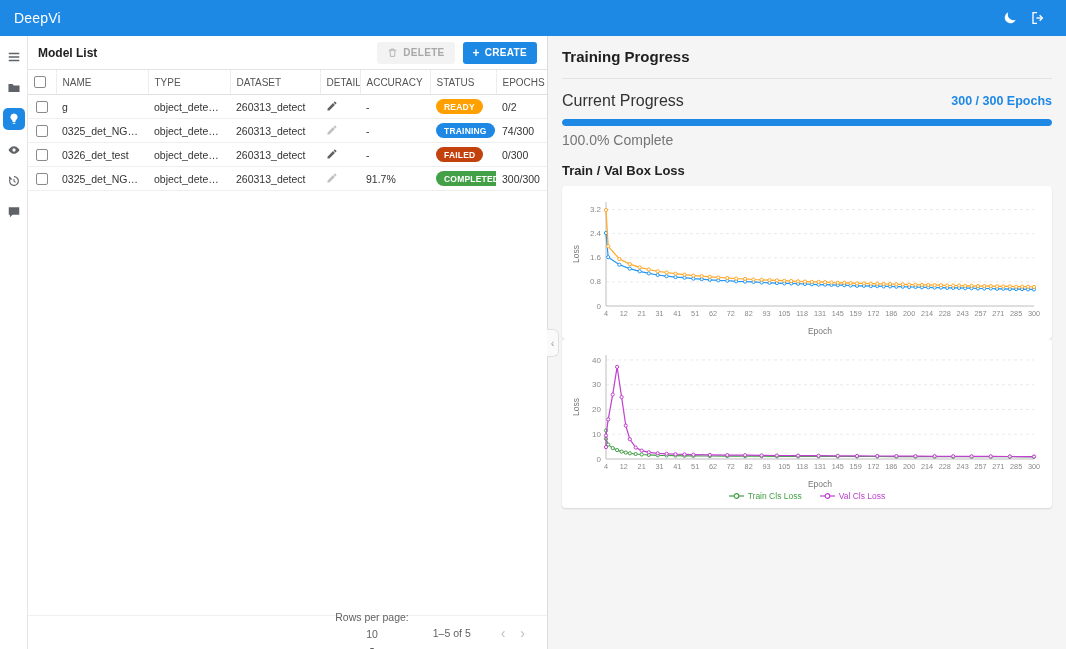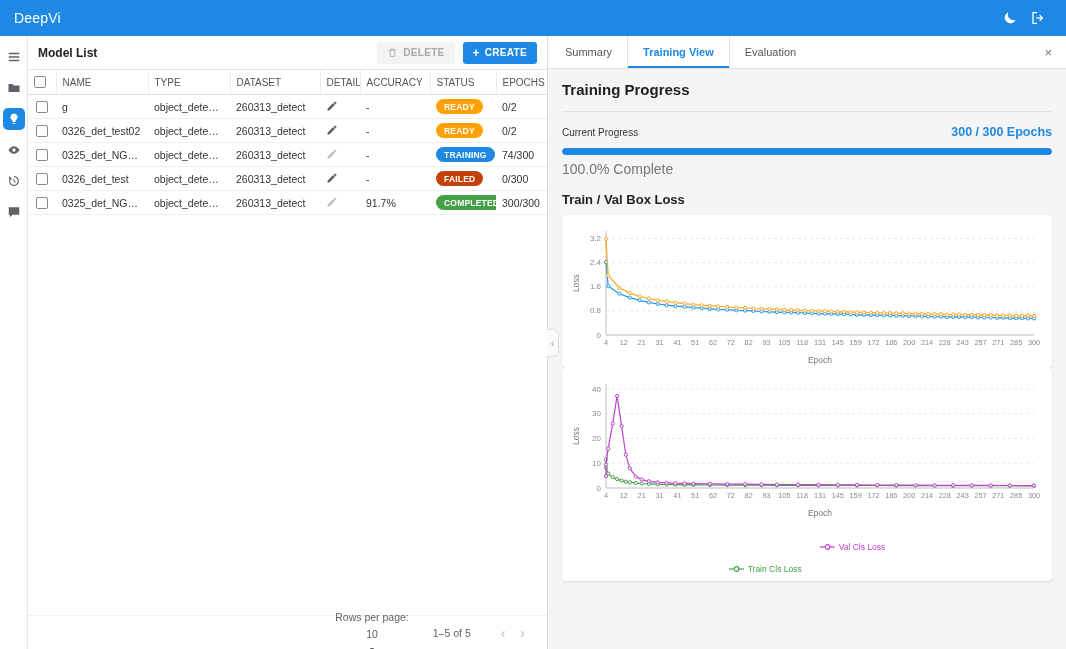--- a/index.html
+++ b/index.html
@@ -62,21 +62,21 @@
   .right-panel { flex: 1; min-width: 0; display: flex; flex-direction: column; background: #f5f5f5; }
   .tabbar { height: 33px; background: #fff; border-bottom: 1px solid #e0e0e0; display: flex; align-items: stretch; flex: none; padding-left: 2px; }
   .tabs { display: flex; align-items: stretch; }
   .tab { display: flex; align-items: center; padding: 0 15px; font-size: 11px; color: #555; cursor: pointer; }
   .tab.active { color: #1e88e5; font-weight: bold; border-left: 1px solid #e3e3e3; border-right: 1px solid #e3e3e3; box-shadow: inset 0 -2px 0 #1e88e5; background: #fff; }
   .close-btn { margin-left: auto; align-self: center; padding: 0 14px; color: #757575; font-size: 13px; cursor: pointer; }
 
   .panel-content { flex: 1; padding: 12px 14px; overflow: hidden; }
   .panel-title { font-size: 15px; font-weight: bold; color: #1f1f1f; padding-bottom: 13px; border-bottom: 1px solid #e2e2e2; margin-bottom: 13px; }
   .progress-row { display: flex; justify-content: space-between; align-items: center; }
-  .progress-label { font-size: 10px; font-weight: 500; color: #333; }
+  .progress-label { font-size: 16px; font-weight: 500; color: #333; }
   .progress-value { font-size: 12.5px; color: #1e88e5; font-weight: bold; }
   .progress-track { margin-top: 9px; height: 7px; border-radius: 4px; background: #dce8f6; overflow: hidden; }
   .progress-fill { height: 100%; background: #1e88e5; border-radius: 4px; width: 0; }
   .progress-pct { margin-top: 6px; font-size: 14px; color: #757575; }
   .section-title { margin-top: 15px; margin-bottom: 8px; font-size: 13px; font-weight: bold; color: #222; }
   .chart-card { background: #fff; border-radius: 4px; box-shadow: 0 1px 2px rgba(0,0,0,.13); padding: 8px 8px 3px; }
   .chart-card svg.plot { display: block; width: 100%; }
   .legend { display: flex; justify-content: center; gap: 18px; padding: 2px 0 4px; font-size: 8.5px; }
   .legend-item { display: flex; align-items: center; gap: 4px; cursor: pointer; }
 </style>
@@ -167,34 +167,20 @@
               <th>DETAIL</th>
               <th>ACCURACY</th>
               <th>STATUS</th>
               <th>EPOCHS</th>
             </tr>
           </thead>
         <tbody>
             <tr>
               <td class="col-check"><span class="checkbox"></span></td>
               <td>g</td>
-              <td>object_detection</td>
-              <td>260313_detect</td>
-              <td class="col-detail"><span class="pencil">
-                  <svg viewBox="0 0 24 24" width="12" height="12">
-                    <path d="M3 17.25V21h3.75L17.81 9.94l-3.75-3.75L3 17.25zM20.71 7.04a1 1 0 0 0 0-1.41l-2.34-2.34a1 1 0 0 0-1.41 0l-1.83 1.83 3.75 3.75 1.83-1.83z" fill="currentColor"></path>
-                  </svg>
-                </span></td>
-              <td>-</td>
-              <td><span class="chip" style="background:#FFA000">READY</span></td>
-              <td class="cell-epochs">0/2</td>
-            </tr>
-            <tr>
-              <td class="col-check"><span class="checkbox"></span></td>
-              <td>0326_det_test02</td>
               <td>object_detection</td>
               <td>260313_detect</td>
               <td class="col-detail"><span class="pencil">
                   <svg viewBox="0 0 24 24" width="12" height="12">
                     <path d="M3 17.25V21h3.75L17.81 9.94l-3.75-3.75L3 17.25zM20.71 7.04a1 1 0 0 0 0-1.41l-2.34-2.34a1 1 0 0 0-1.41 0l-1.83 1.83 3.75 3.75 1.83-1.83z" fill="currentColor"></path>
                   </svg>
                 </span></td>
               <td>-</td>
               <td><span class="chip" style="background:#FFA000">READY</span></td>
               <td class="cell-epochs">0/2</td>
@@ -257,28 +243,20 @@
         <span class="nav-chevron">›</span>
       </span>
     </div>
 
     <span class="collapse-handle">
       <span>‹</span>
     </span>
   </section>
 
   <section class="right-panel">
-    <div class="tabbar">
-      <div class="tabs">
-          <div class="tab">Summary</div>
-          <div class="tab active">Training View</div>
-          <div class="tab">Evaluation</div>
-        </div>
-      <span class="close-btn">×</span>
-    </div>
 
     <div class="panel-content">
       <div class="panel-title">Training Progress</div>
 
       <div class="progress-row">
         <span class="progress-label">Current Progress</span>
         <span class="progress-value">300 / 300 Epochs</span>
       </div>
       <div class="progress-track">
         <div class="progress-fill" style="width: 100%;"></div>
@@ -558,21 +536,21 @@
             <circle cx="326.4" cy="109.1" r="1.6" fill="#fff" stroke="#C040D0" stroke-width="1"></circle>
             <circle cx="345.5" cy="109.2" r="1.6" fill="#fff" stroke="#C040D0" stroke-width="1"></circle>
             <circle cx="364.6" cy="109.3" r="1.6" fill="#fff" stroke="#C040D0" stroke-width="1"></circle>
             <circle cx="383.2" cy="109.3" r="1.6" fill="#fff" stroke="#C040D0" stroke-width="1"></circle>
             <circle cx="401.6" cy="109.4" r="1.6" fill="#fff" stroke="#C040D0" stroke-width="1"></circle>
             <circle cx="420.7" cy="109.4" r="1.6" fill="#fff" stroke="#C040D0" stroke-width="1"></circle>
             <circle cx="439.8" cy="109.5" r="1.6" fill="#fff" stroke="#C040D0" stroke-width="1"></circle>
             <circle cx="464.0" cy="109.6" r="1.6" fill="#fff" stroke="#C040D0" stroke-width="1"></circle>
           </svg>
           <div class="legend">
-            <span class="legend-item" style="color: rgb(67, 160, 71); margin-top: 44px;">
+            <span class="legend-item" style="color: rgb(67, 160, 71);">
               <svg width="15" height="8">
                 <line x1="0" y1="4" x2="15" y2="4" stroke="#43A047" stroke-width="1.2"></line>
                 <circle cx="7.5" cy="4" r="2.3" fill="#fff" stroke="#43A047" stroke-width="1.2"></circle>
               </svg>
               <span>Train Cls Loss</span>
             </span>
             <span class="legend-item" style="color: rgb(192, 64, 208);">
               <svg width="15" height="8">
                 <line x1="0" y1="4" x2="15" y2="4" stroke="#C040D0" stroke-width="1.2"></line>
                 <circle cx="7.5" cy="4" r="2.3" fill="#fff" stroke="#C040D0" stroke-width="1.2"></circle>

